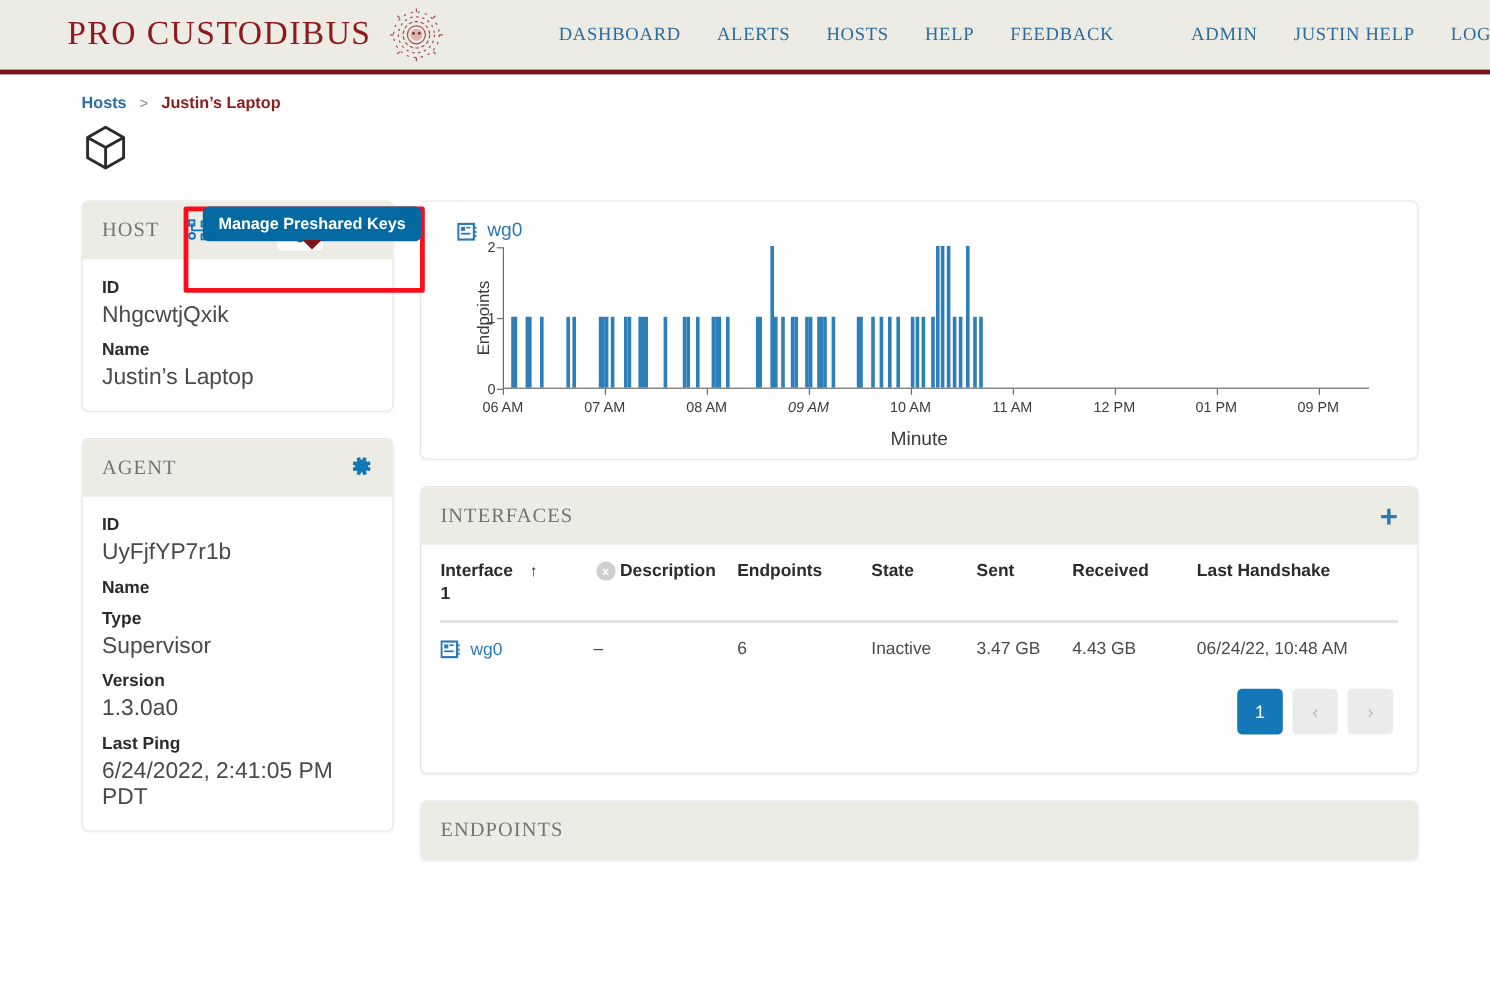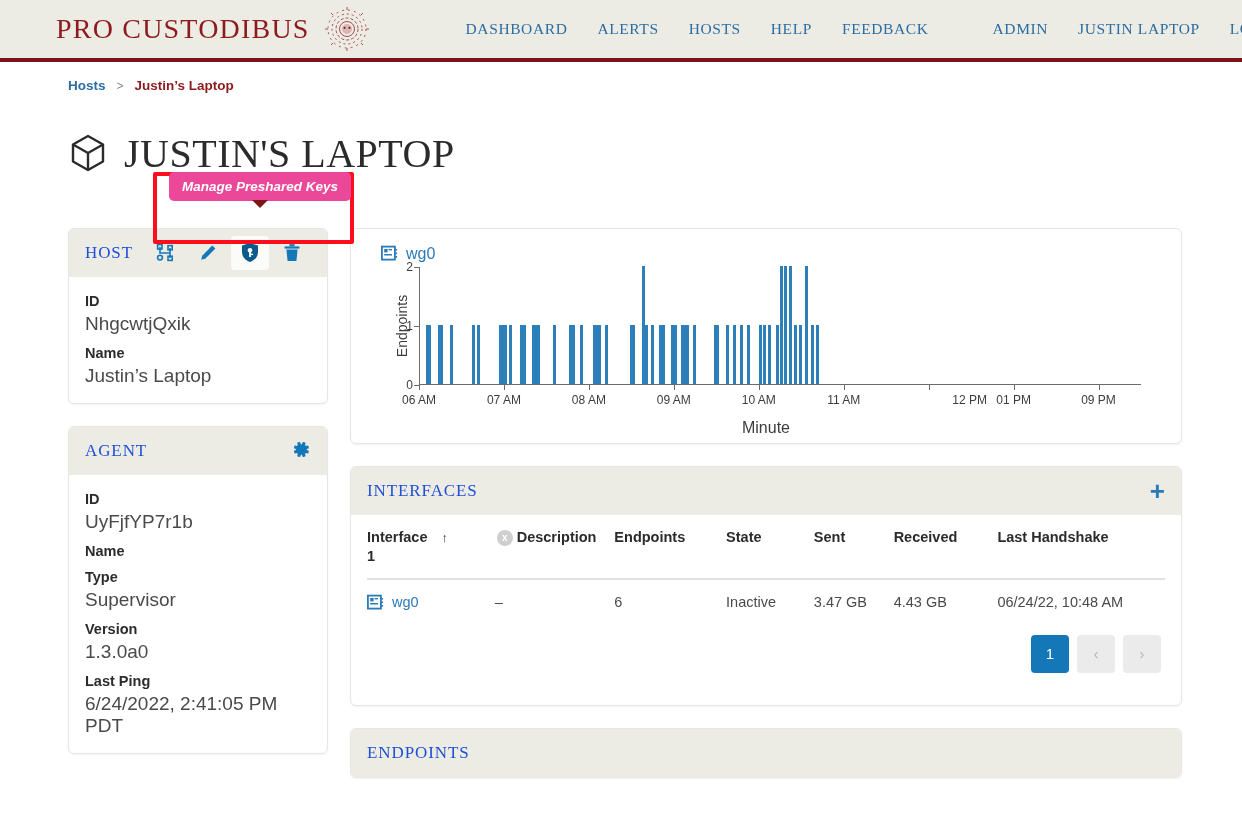--- a/index.html
+++ b/index.html
@@ -76,21 +76,21 @@
     box-shadow:0 1px 2px rgba(0,0,0,.05);
     margin-bottom:22px;
   }
   .card-head{
     background:#edece4; height:48px;
     display:flex; align-items:center; justify-content:space-between;
     padding:0 16px 0 16px;
   }
   .card-title{
     font-family:"Liberation Serif", serif;
-    font-size:17px; letter-spacing:.9px; color:#1d4ed8;
+    font-size:17px; letter-spacing:.9px; color:#737373;
     white-space:nowrap;
   }
   .card-body{ padding:14px 16px 16px 16px; }
 
   .field-label{ font-size:14.5px; font-weight:700; color:#2b2b2b; margin:10px 0 4px; }
   .field-label:first-child{ margin-top:2px; }
   .field-value{ font-size:19px; color:#4a4a4a; }
   .field-value.link{ color:#2b6ca3; display:flex; align-items:center; gap:8px; }
   .field-value.link a{ color:#2b6ca3; text-decoration:none; }
 
@@ -105,24 +105,24 @@
 
   
   .hl-box{
     position:absolute; left:153px; top:172px;
     width:201px; height:72px;
     border:4px solid #fc0d1b; border-radius:2px;
     pointer-events:none; z-index:30;
   }
   .tooltip{
     position:absolute; left:169px; top:172px;
-    background:#ec4899; color:#fff;
+    background:#0369a1; color:#fff;
     font-size:13.5px; font-weight:600;
     padding:7px 13px; border-radius:5px;
-    white-space:nowrap; z-index:31;font-style:italic;
+    white-space:nowrap; z-index:31;
   }
   .tooltip:after{
     content:""; position:absolute; left:50%; bottom:-7px;
     transform:translateX(-50%);
     border-left:8px solid transparent; border-right:8px solid transparent;
     border-top:8px solid #7d1416;
   }
 
   
   .chart-wrap{ padding:14px 16px 6px 16px; }
@@ -200,39 +200,38 @@
   </div>
 
   <nav class="topnav">
     <a href="#">DASHBOARD</a>
     <a href="#">ALERTS</a>
     <a href="#">HOSTS</a>
     <a href="#">HELP</a>
     <a href="#">FEEDBACK</a>
     <span class="grp2">
       <a href="#">ADMIN</a>
-      <a href="#">JUSTIN LAPTOP</a>
+      <a href="#">JUSTIN HELP</a>
       <a href="#">LOG OUT</a>
     </span>
   </nav>
 </div>
 
 <div class="crumbs">
   <a href="#">Hosts</a>
   <span class="sep">&gt;</span>
   <span class="cur">Justin’s Laptop</span>
 </div>
 
 <div class="titlerow">
   <div class="title-left">
     <svg width="40" height="40" viewBox="0 0 40 40">
       <path d="M20 3 L35 11.5 L35 28.5 L20 37 L5 28.5 L5 11.5 Z" fill="none" stroke="#2b2b2b" stroke-width="2.4" stroke-linejoin="round"></path>
       <path d="M20 20 L35 11.5 M20 20 L5 11.5 M20 20 L20 37" fill="none" stroke="#2b2b2b" stroke-width="2.4" stroke-linejoin="round"></path>
     </svg>
-    <h1 class="page-title">JUSTIN'S LAPTOP</h1>
   </div>
 </div>
 
 <div class="layout">
 
   <div class="col-left">
 
     <div class="card">
       <div class="card-head">
         <span class="card-title">HOST</span>
@@ -390,27 +389,27 @@
             <div class="ytickmark" style="top: 59px;"></div>
             <span class="ytick" style="top: 0px;">2</span>
             <div class="ytickmark" style="top: 0px;"></div>
             <div class="xtickmark" style="left: 0%;"></div>
             <span class="xtick" style="left: 0%;">06 AM</span>
             <div class="xtickmark" style="left: 11.7647%;"></div>
             <span class="xtick" style="left: 11.7647%;">07 AM</span>
             <div class="xtickmark" style="left: 23.5294%;"></div>
             <span class="xtick" style="left: 23.5294%;">08 AM</span>
             <div class="xtickmark" style="left: 35.2941%;"></div>
-            <span class="xtick" style="left: 35.2941%;">09 AM</span>
+            <span class="xtick" style="left: 35.2941%; font-style: italic;">09 AM</span>
             <div class="xtickmark" style="left: 47.0588%;"></div>
             <span class="xtick" style="left: 47.0588%;">10 AM</span>
             <div class="xtickmark" style="left: 58.8235%;"></div>
             <span class="xtick" style="left: 58.8235%;">11 AM</span>
             <div class="xtickmark" style="left: 70.5882%;"></div>
-            <span class="xtick" style="left: 70.5882%; margin-left: 41px;">12 PM</span>
+            <span class="xtick" style="left: 70.5882%;">12 PM</span>
             <div class="xtickmark" style="left: 82.3529%;"></div>
             <span class="xtick" style="left: 82.3529%;">01 PM</span>
             <div class="xtickmark" style="left: 94.1176%;"></div>
             <span class="xtick" style="left: 94.1176%;">09 PM</span>
           </div>
         <div class="xlabel">Minute</div>
       </div>
     </div>
 
     <div class="card">

